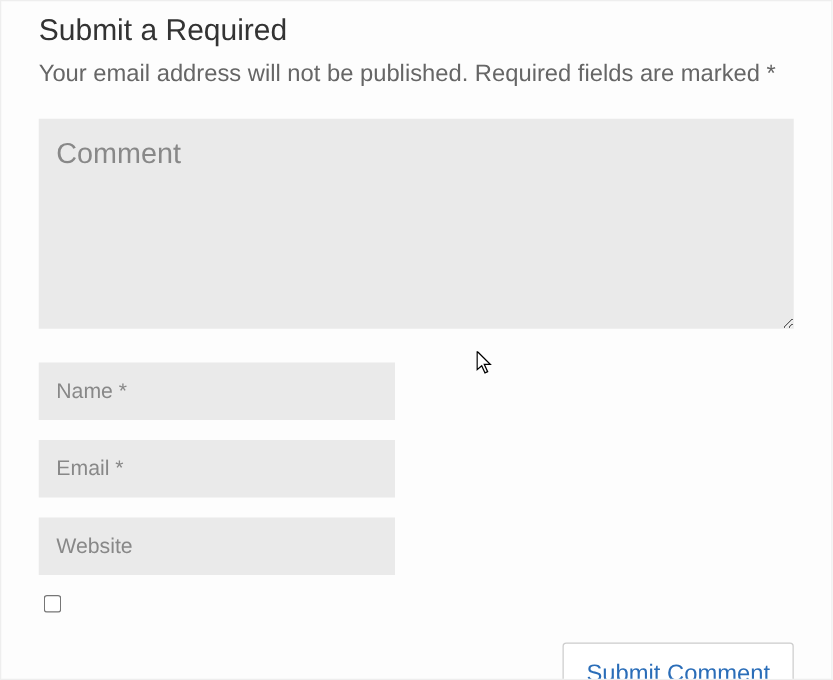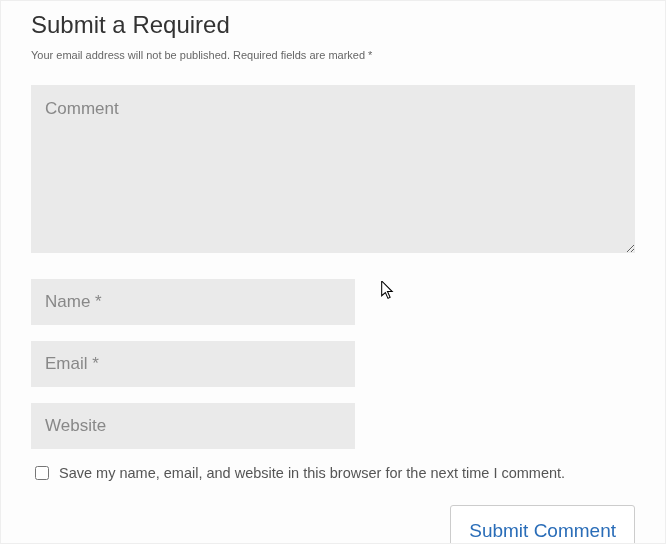--- a/index.html
+++ b/index.html
@@ -16,41 +16,41 @@
       position: relative;
       border: 1px solid #eee;
     }
     .heading {
       font-size: 24px;
       font-weight: 500;
       color: #333;
       margin-bottom: 10px;
     }
     .subtext {
-      font-size: 11px;
+      font-size: 19px;
       color: #666;
       margin-bottom: 24px;
     }
     .comment-field {
       width: 100%;
       height: 168px;
       background: #eaeaea;
       border: none;
       padding: 14px 14px;
-      font-size: 17px;
+      font-size: 23px;
       font-family: inherit;
       color: #333;
       resize: both;
       margin-bottom: 22px;
     }
     .comment-field::placeholder {
       color: #888;
     }
     .text-field {
-      width: 324px;
+      width: 285px;
       height: 46px;
       background: #eaeaea;
       border: none;
       padding: 0 14px;
       font-size: 17px;
       font-family: inherit;
       color: #333;
       display: block;
       margin-bottom: 16px;
     }
@@ -106,21 +106,20 @@
 <textarea class="comment-field" placeholder="Comment" style=""></textarea>
 
 <input type="text" class="text-field" placeholder="Name *" style="">
 
 <input type="text" class="text-field" placeholder="Email *" style="">
 
 <input type="text" class="text-field" placeholder="Website" style="">
 
 <div class="checkbox-row">
   <input type="checkbox" id="saveinfo" style="">
-  <label for="saveinfo">Save my name, email, and website in this browser for the next time I comment.</label>
 </div>
 
 <div class="submit-row">
   <button class="submit-btn">Submit Comment</button>
 </div>
 
 <svg class="cursor" viewBox="0 0 12 19">
   <path d="M0,0 L0,14 L3.5,11 L6,16.5 L8,15.5 L5.5,10 L10,10 Z" fill="#fff" stroke="#000" stroke-width="1"></path>
 </svg>
 

